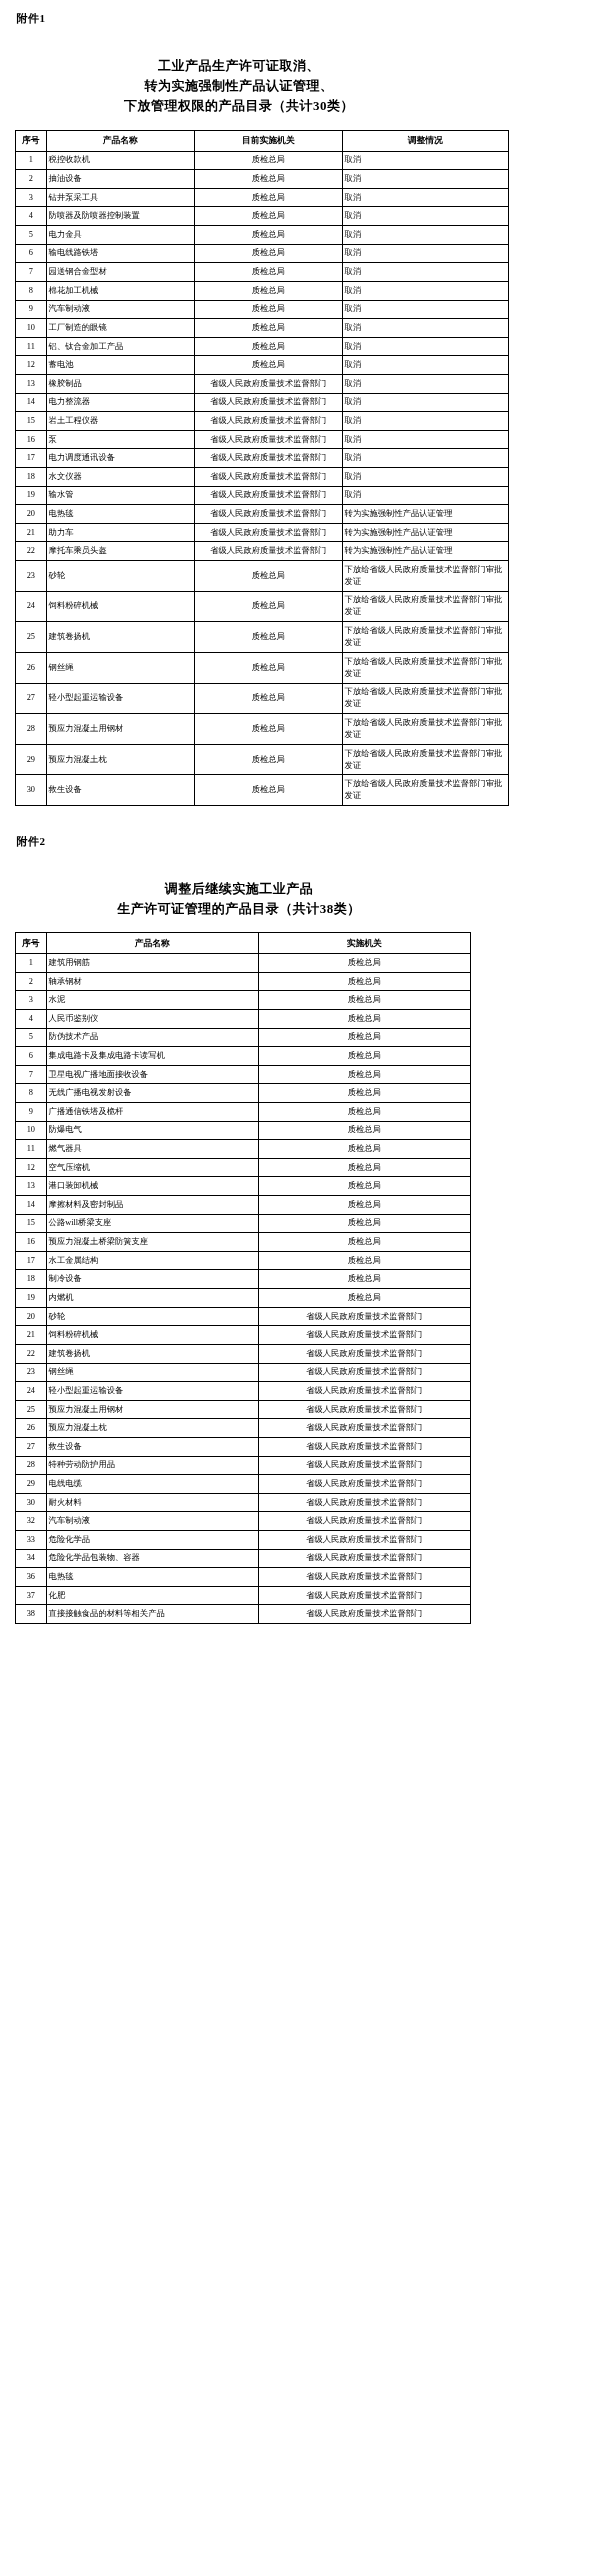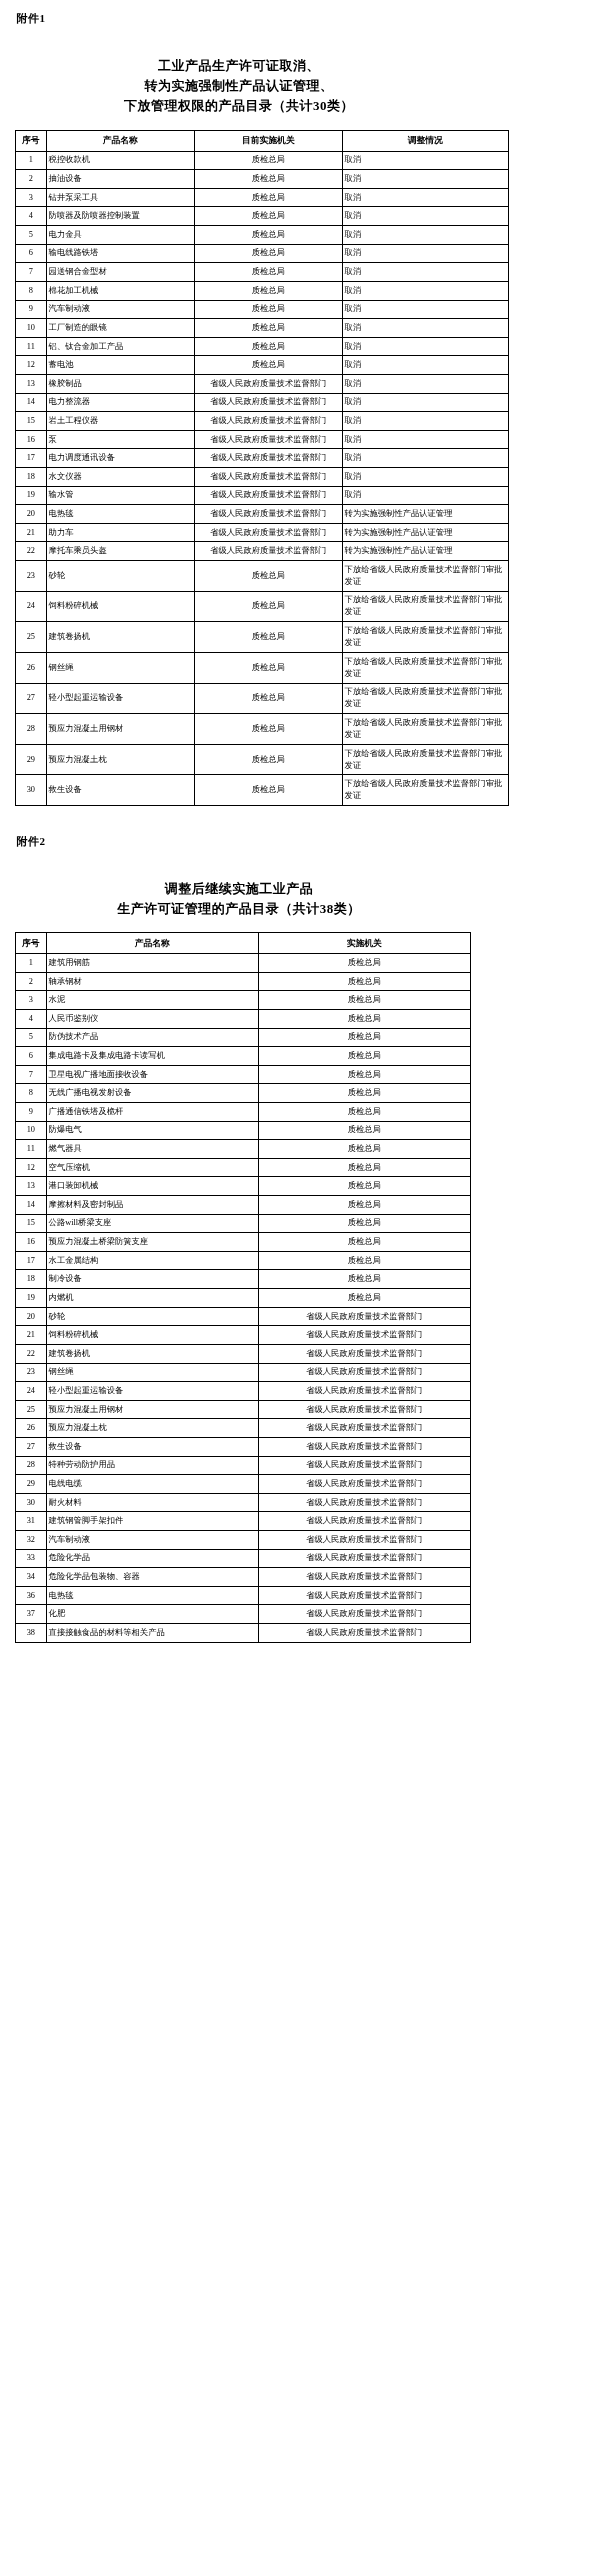--- a/index.html
+++ b/index.html
@@ -456,25 +456,20 @@
             <td class="c-num">29</td>
             <td class="c-name">电线电缆</td>
             <td class="c-org">省级人民政府质量技术监督部门</td>
           </tr>
           <tr>
             <td class="c-num">30</td>
             <td class="c-name">耐火材料</td>
             <td class="c-org">省级人民政府质量技术监督部门</td>
           </tr>
           <tr>
-            <td class="c-num">31</td>
-            <td class="c-name">建筑钢管脚手架扣件</td>
-            <td class="c-org">省级人民政府质量技术监督部门</td>
-          </tr>
-          <tr>
             <td class="c-num">32</td>
             <td class="c-name">汽车制动液</td>
             <td class="c-org">省级人民政府质量技术监督部门</td>
           </tr>
           <tr>
             <td class="c-num">33</td>
             <td class="c-name">危险化学品</td>
             <td class="c-org">省级人民政府质量技术监督部门</td>
           </tr>
           <tr>

